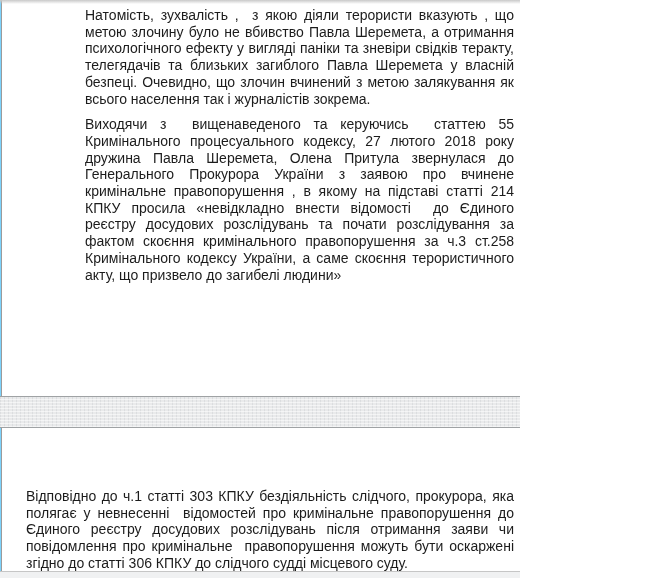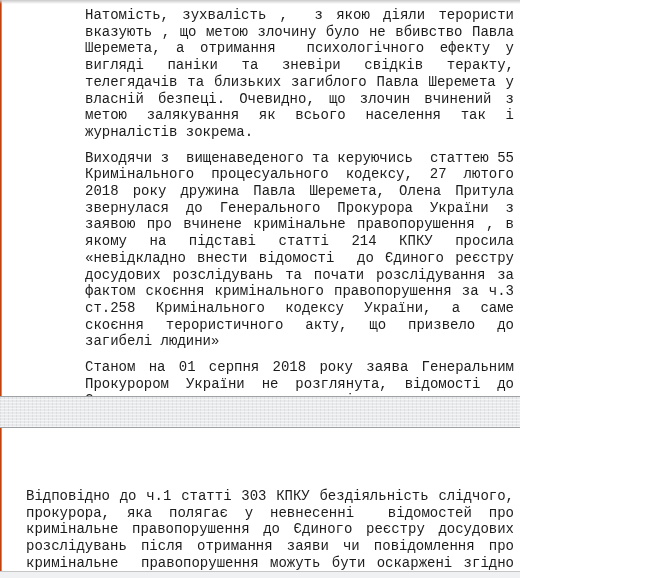--- a/index.html
+++ b/index.html
@@ -5,22 +5,22 @@
   html, body {
     margin: 0;
     padding: 0;
     background: #ffffff;
   }
   .screen {
     position: relative;
     width: 520px;
     height: 578px;
     overflow: hidden;
-    background: #c2410c;
-    font-family: Liberation Mono, monospace;
+    background: #7dd3fc;
+    font-family: Liberation Sans, sans-serif;
   }
   
   .top-shadow {
     position: absolute;
     top: 0; left: 0; right: 0;
     height: 4px;
     background: linear-gradient(#c9c9c9, rgba(255,255,255,0));
     z-index: 3;
   }
   .page {
@@ -80,21 +80,20 @@
 </head>
 <body>
 
 <div class="screen">
 
   <div class="top-shadow"></div>
 
   <div class="page page-1">
     <p>Натомість, зухвалість ,  з якою діяли терористи вказують , що метою злочину було не вбивство Павла Шеремета, а отримання  психологічного ефекту у вигляді паніки та зневіри свідків теракту, телегядачів та близьких загиблого Павла Шеремета у власній безпеці. Очевидно, що злочин вчинений з метою залякування як всього населення так і журналістів зокрема.</p>
     <p>Виходячи з  вищенаведеного та керуючись  статтею 55 Кримінального процесуального кодексу, 27 лютого 2018 року дружина Павла Шеремета, Олена Притула звернулася до Генерального Прокурора України з заявою про вчинене кримінальне правопорушення , в якому на підставі статті 214 КПКУ просила «невідкладно внести відомості  до Єдиного реєстру досудових розслідувань та почати розслідування за фактом скоєння кримінального правопорушення за ч.3 ст.258 Кримінального кодексу України, а саме скоєння терористичного акту, що призвело до загибелі людини»</p>
-    <p>Станом на 01 серпня 2018 року заява Генеральним Прокурором України не розглянута, відомості до Єдиного реєстру досудових розслідувань не внесено , досудове розслідування за фактом скоєння кримінального правопорушення за ч.3 ст.258 ККУ не розпочато.</p>
   </div>
 
   <div class="page-separator"></div>
 
   <div class="page page-2">
     <p>Відповідно до ч.1 статті 303 КПКУ бездіяльність слідчого, прокурора, яка полягає у невнесенні  відомостей про кримінальне правопорушення до Єдиного реєстру досудових розслідувань після отримання заяви чи повідомлення про кримінальне  правопорушення можуть бути оскаржені згідно до статті 306 КПКУ до слідчого судді місцевого суду.</p>
   </div>
 
   <div class="bottom-strip"></div>
 

